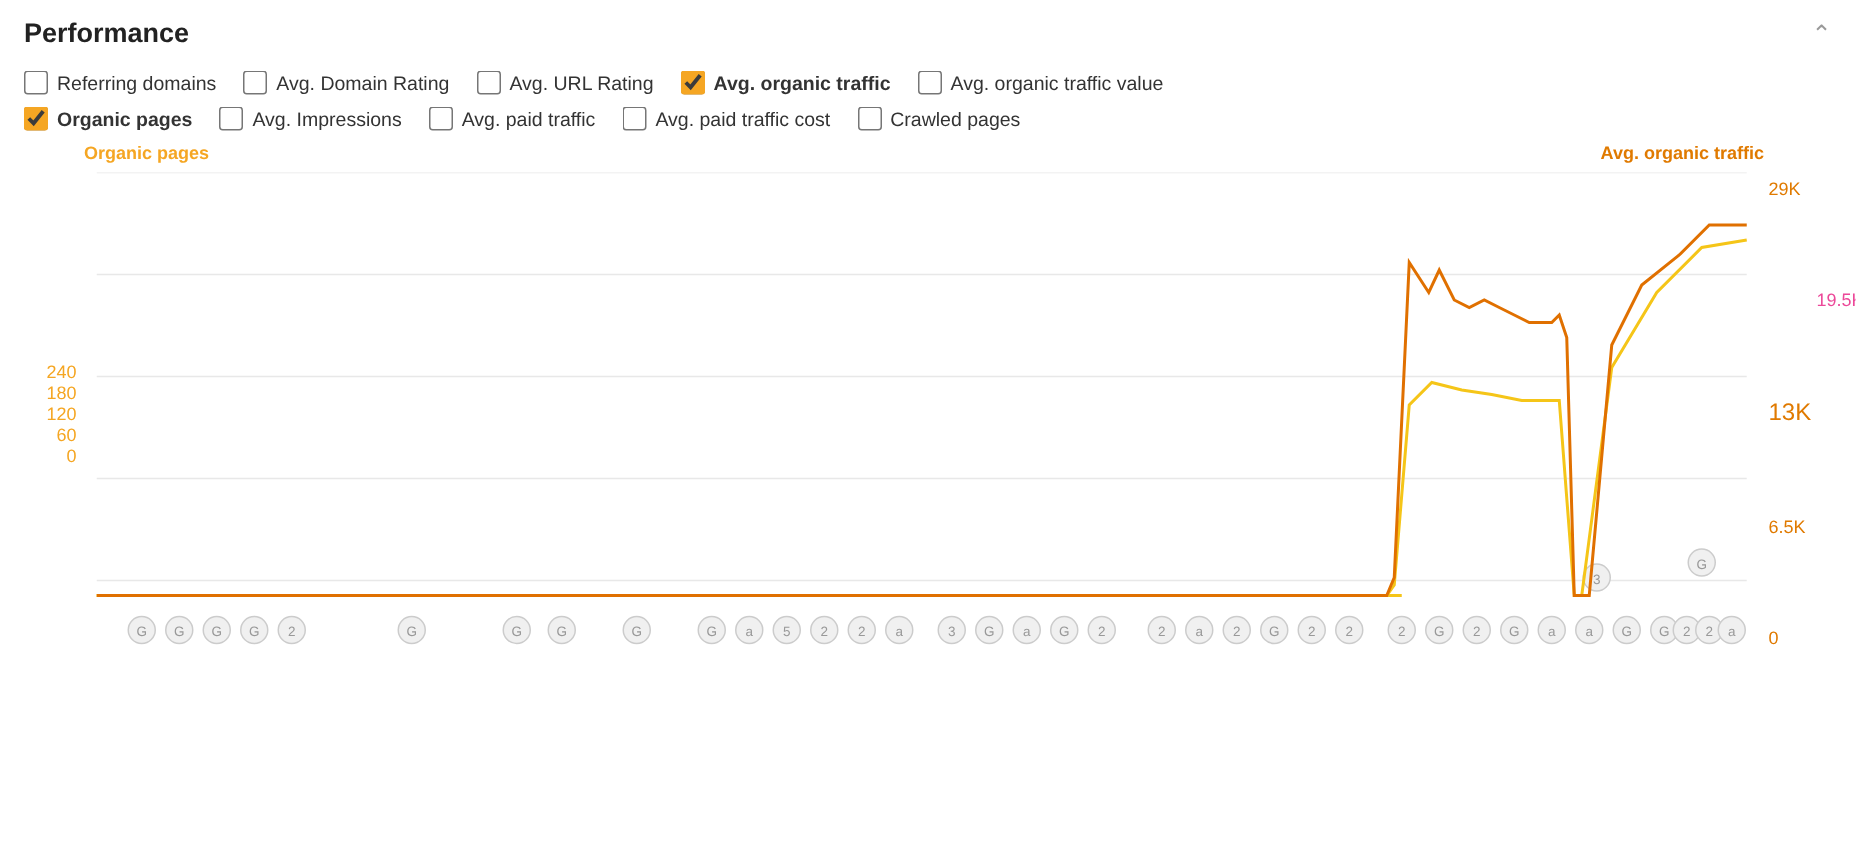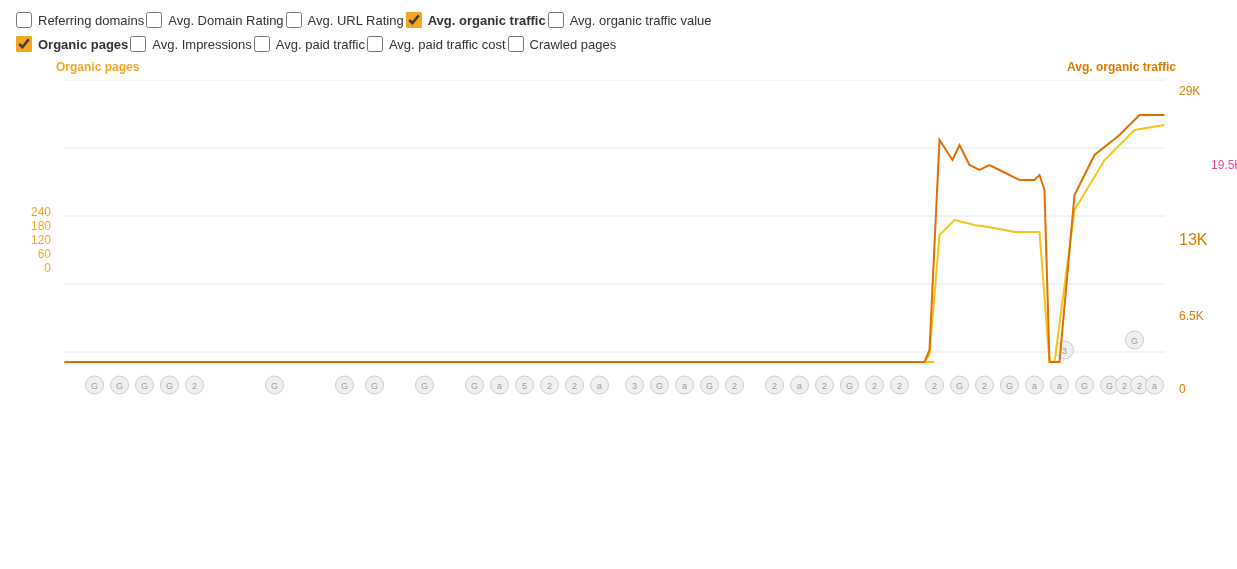--- a/index.html
+++ b/index.html
@@ -2,21 +2,21 @@
 <html><head>
   <meta charset="utf-8">
   <style>
     * { box-sizing: border-box; margin: 0; padding: 0; }
     body { font-family: Arial, sans-serif; background: #fff; }
     .container { width: 1237px; min-height: 569px; background: #fff; padding: 12px 16px; }
     .header { display: flex; justify-content: space-between; align-items: center; margin-bottom: 14px; }
     .title { font-size: 18px; font-weight: bold; color: #222; }
     .collapse-icon { color: #999; font-size: 16px; cursor: pointer; }
 
-    .checkboxes-row { display: flex; align-items: center; gap: 2px; margin-bottom: 8px; flex-wrap: wrap; }
+    .checkboxes-row { display: flex; align-items: center; gap: 18px; margin-bottom: 8px; flex-wrap: wrap; }
     .checkbox-item { display: flex; align-items: center; gap: 6px; font-size: 13px; color: #333; cursor: pointer; }
     .checkbox-item input[type="checkbox"] { width: 16px; height: 16px; cursor: pointer; accent-color: #f5a623; }
     .checkbox-item.checked-orange input[type="checkbox"] { accent-color: #f5a623; }
     .checkbox-item.bold-label { font-weight: bold; }
 
     .chart-area { position: relative; margin-top: 4px; }
     .axis-label-left { font-size: 12px; color: #f5a623; width: 35px; text-align: right; }
 
     .chart-legend { display: flex; justify-content: space-between; margin-bottom: 6px; padding: 0 45px 0 40px; }
     .legend-left { font-size: 12px; color: #f5a623; font-weight: bold; }
@@ -27,20 +27,24 @@
     .line-organic { fill: none; stroke: #f5c518; stroke-width: 2; }
     .line-traffic { fill: none; stroke: #e07000; stroke-width: 2; }
 
     .event-marker { fill: #999; font-size: 9px; }
     .event-circle { fill: #f0f0f0; stroke: #ccc; stroke-width: 1; }
   </style>
 </head>
 <body>
 <div class="container">
 
+  <div class="header">
+    <span class="title">Performance</span>
+    <span class="collapse-icon">⌃</span>
+  </div>
 
   <div class="checkboxes-row">
     <label class="checkbox-item">
       <input type="checkbox" style="">
       <span>Referring domains</span>
     </label>
     <label class="checkbox-item">
       <input type="checkbox" style="">
       <span>Avg. Domain Rating</span>
     </label>

